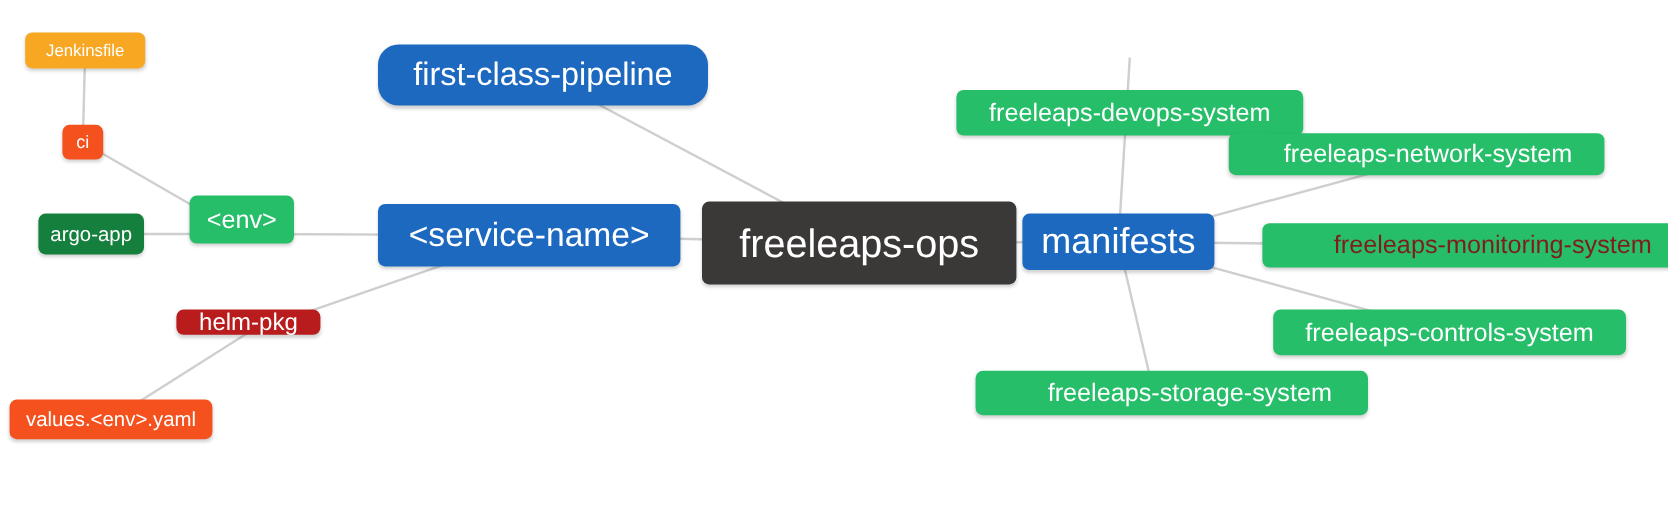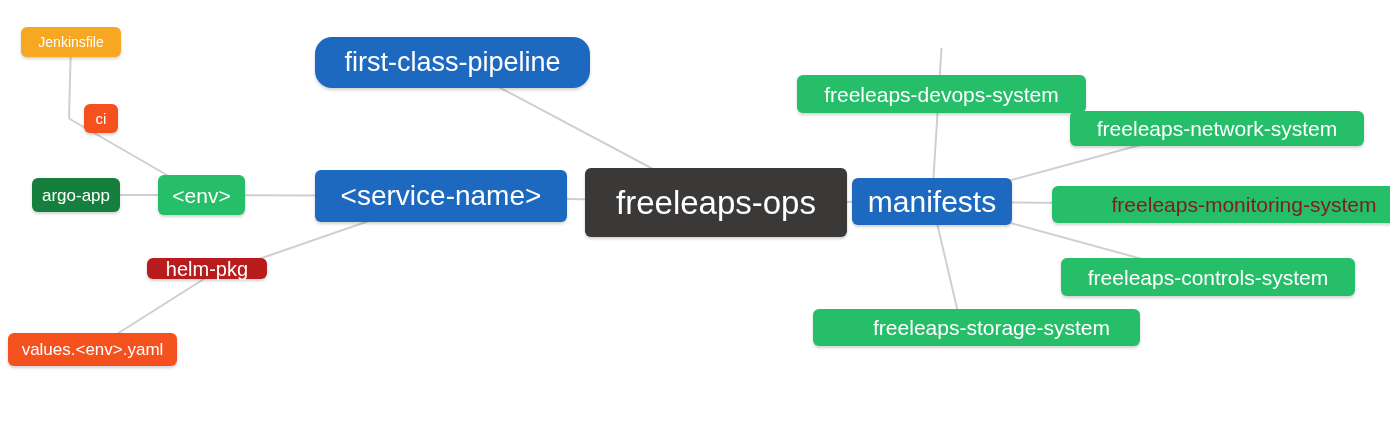--- a/index.html
+++ b/index.html
@@ -52,28 +52,28 @@
       <line x1="441" y1="196" x2="716" y2="202.5" stroke="#cfcfcf" stroke-width="2"></line>
       <line x1="716" y1="202.5" x2="932" y2="201.5" stroke="#cfcfcf" stroke-width="2"></line>
       <line x1="932" y1="201.5" x2="941.5" y2="48" stroke="#cfcfcf" stroke-width="2"></line>
       <line x1="932" y1="201.5" x2="1201" y2="128.5" stroke="#cfcfcf" stroke-width="2"></line>
       <line x1="932" y1="201.5" x2="1214.5" y2="204.5" stroke="#cfcfcf" stroke-width="2"></line>
       <line x1="932" y1="201.5" x2="1208" y2="277" stroke="#cfcfcf" stroke-width="2"></line>
       <line x1="932" y1="201.5" x2="961.5" y2="327.5" stroke="#cfcfcf" stroke-width="2"></line>
     </svg>
   <div id="node-layer">
       <div class="node" style="left: 21px; top: 27px; width: 100px; height: 30px; font-size: 14px; background: rgb(248, 167, 35); color: rgb(255, 255, 255);">Jenkinsfile</div>
-      <div class="node" style="left: 52px; top: 104px; width: 34px; height: 29px; font-size: 15px; background: rgb(244, 81, 30); color: rgb(255, 255, 255); margin-left: 32px;">ci</div>
+      <div class="node" style="left: 52px; top: 104px; width: 34px; height: 29px; font-size: 15px; background: rgb(244, 81, 30); color: rgb(255, 255, 255);">ci</div>
       <div class="node" style="left: 32px; top: 178px; width: 88px; height: 34px; font-size: 17px; background: #15803d; color: rgb(255, 255, 255);">argo-app</div>
-      <div class="node" style="left: 158px; top: 175px; width: 87px; height: 40px; font-size: 21px; background: rgb(38, 190, 105); color: rgb(255, 255, 255);">&lt;env&gt;</div>
+      <div class="node" style="left: 158px; top: 163px; width: 87px; height: 40px; font-size: 21px; background: rgb(38, 190, 105); color: rgb(255, 255, 255);">&lt;env&gt;</div>
       <div class="node" style="left: 147px; top: 258px; width: 120px; height: 21px; font-size: 20px; background: #b91c1c; color: rgb(255, 255, 255);">helm-pkg</div>
       <div class="node" style="left: 8px; top: 333px; width: 169px; height: 33px; font-size: 17px; background: rgb(244, 81, 30); color: rgb(255, 255, 255);">values.&lt;env&gt;.yaml</div>
       <div class="node" style="left: 315px; top: 37px; width: 275px; height: 51px; font-size: 27px; background: rgb(29, 105, 192); color: rgb(255, 255, 255); border-radius: 17px;">first-class-pipeline</div>
       <div class="node" style="left: 315px; top: 170px; width: 252px; height: 52px; font-size: 28px; background: rgb(29, 105, 192); color: rgb(255, 255, 255);">&lt;service-name&gt;</div>
       <div class="node" style="left: 585px; top: 168px; width: 262px; height: 69px; font-size: 33px; background: rgb(59, 56, 56); color: rgb(255, 255, 255);">freeleaps-ops</div>
       <div class="node" style="left: 852px; top: 178px; width: 160px; height: 47px; font-size: 30px; background: rgb(29, 105, 192); color: rgb(255, 255, 255);">manifests</div>
       <div class="node" style="left: 797px; top: 29px; width: 289px; height: 38px; font-size: 21px; background: rgb(38, 190, 105); color: rgb(255, 255, 255); margin-top: 46px;">freeleaps-devops-system</div>
-      <div class="node" style="left: 1070px; top: 111px; width: 294px; height: 35px; font-size: 21px; background: rgb(38, 190, 105); color: rgb(255, 255, 255);">freeleaps-network-system</div>
+      <div class="node" style="left: 1024px; top: 111px; width: 294px; height: 35px; font-size: 21px; background: rgb(38, 190, 105); color: rgb(255, 255, 255); padding-left: 19px;">freeleaps-network-system</div>
       <div class="node" style="left: 1052px; top: 186px; width: 384px; height: 37px; font-size: 21px; background: rgb(38, 190, 105); color: #7f1d1d;">freeleaps-monitoring-system</div>
       <div class="node" style="left: 1061px; top: 258px; width: 294px; height: 38px; font-size: 21px; background: rgb(38, 190, 105); color: rgb(255, 255, 255);">freeleaps-controls-system</div>
       <div class="node" style="left: 813px; top: 309px; width: 297px; height: 37px; font-size: 21px; background: rgb(38, 190, 105); color: rgb(255, 255, 255); padding-left: 30px;">freeleaps-storage-system</div>
     </div>
 </div>
 
 </body></html>

